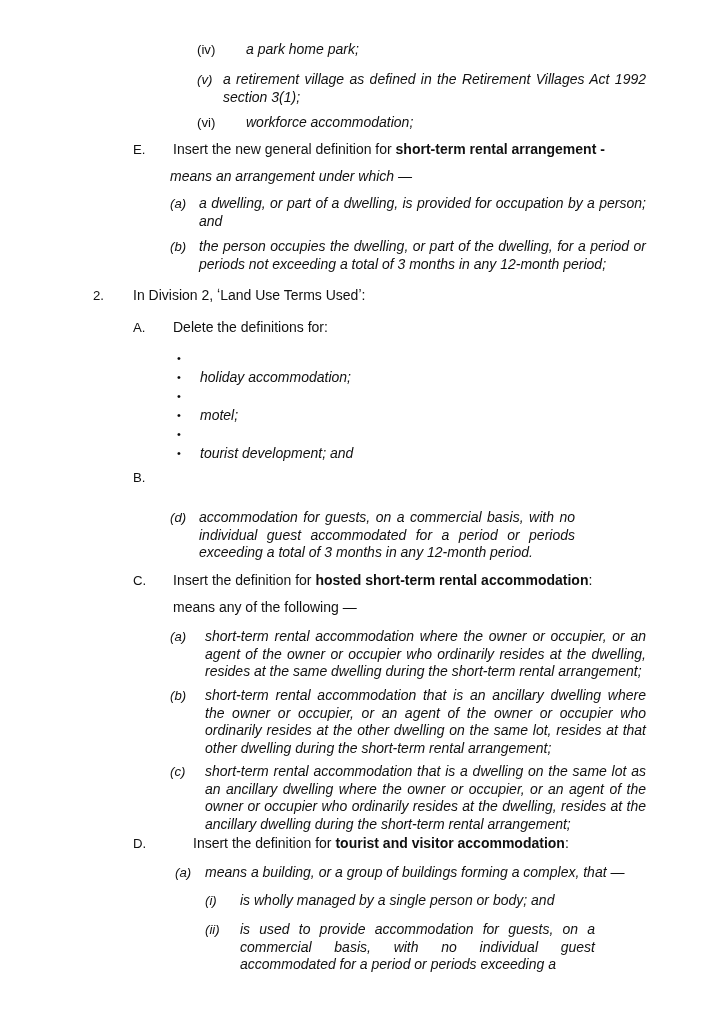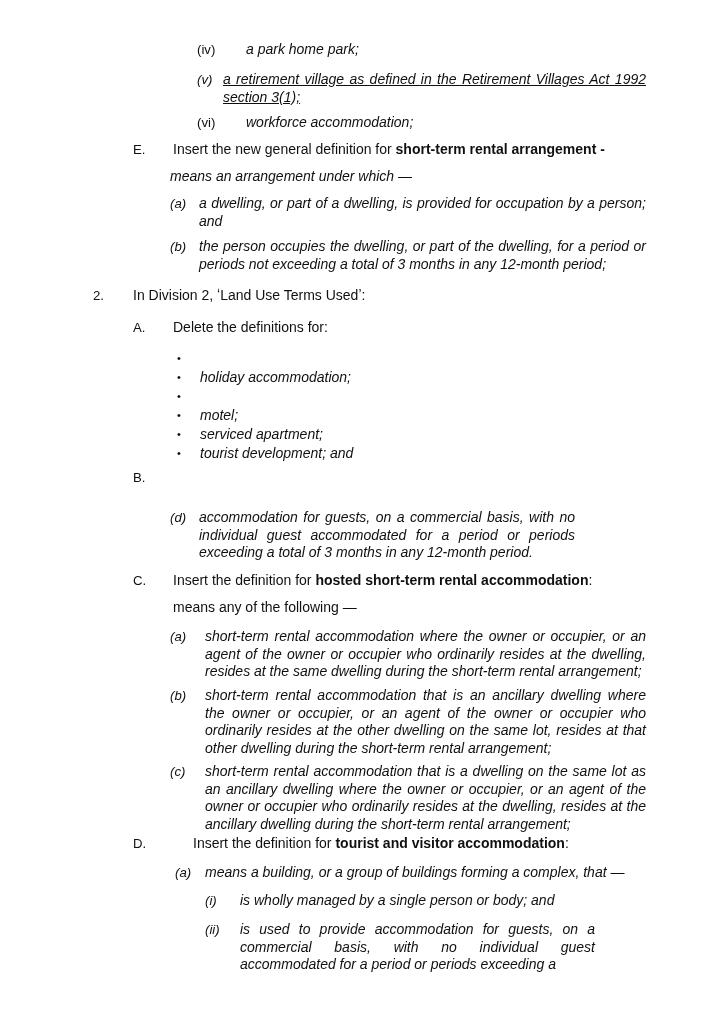--- a/index.html
+++ b/index.html
@@ -58,21 +58,21 @@
 <body>
 
 <div class="page">
 
   <div class="marker" style="left:197px; top:41px;">(iv)</div>
   <div class="row" style="left:246px; top:41px; width:400px;">
     <span class="it body-text nojust">a park home park;</span>
   </div>
 
   <div class="marker it" style="left:197px; top:71px;">(v)</div>
-  <div class="row" style="left:223px; top:71px; width:423px;text-decoration:underline;">
+  <div class="row" style="left:223px; top:71px; width:423px;">
     <span class="it body-text">a retirement village as defined in the Retirement Villages Act 1992 section 3(1);</span>
   </div>
 
   <div class="marker" style="left:197px; top:114px;">(vi)</div>
   <div class="row" style="left:246px; top:114px; width:400px;">
     <span class="it body-text nojust">workforce accommodation;</span>
   </div>
 
   <div class="marker" style="left:133px; top:141px;">E.</div>
   <div class="row" style="left:173px; top:141px; width:473px;">
@@ -111,23 +111,20 @@
   </div>
 
   <div class="bullet" style="left:177px; top:388px;">•</div>
 
   <div class="bullet" style="left:177px; top:407px;">•</div>
   <div class="row" style="left:200px; top:407px; width:400px;">
     <span class="it">motel;</span>
   </div>
 
   <div class="bullet" style="left:177px; top:426px;">•</div>
-  <div class="row" style="left:200px; top:426px; width:400px;">
-    <span class="it">serviced  apartment;</span>
-  </div>
 
   <div class="bullet" style="left:177px; top:445px;">•</div>
   <div class="row" style="left:200px; top:445px; width:400px;">
     <span class="it">tourist development; and</span>
   </div>
 
   <div class="marker" style="left:133px; top:469px;">B.</div>
 
   <div class="marker it" style="left:170px; top:509px;">(d)</div>
   <div class="row" style="left:199px; top:509px; width:376px;">

